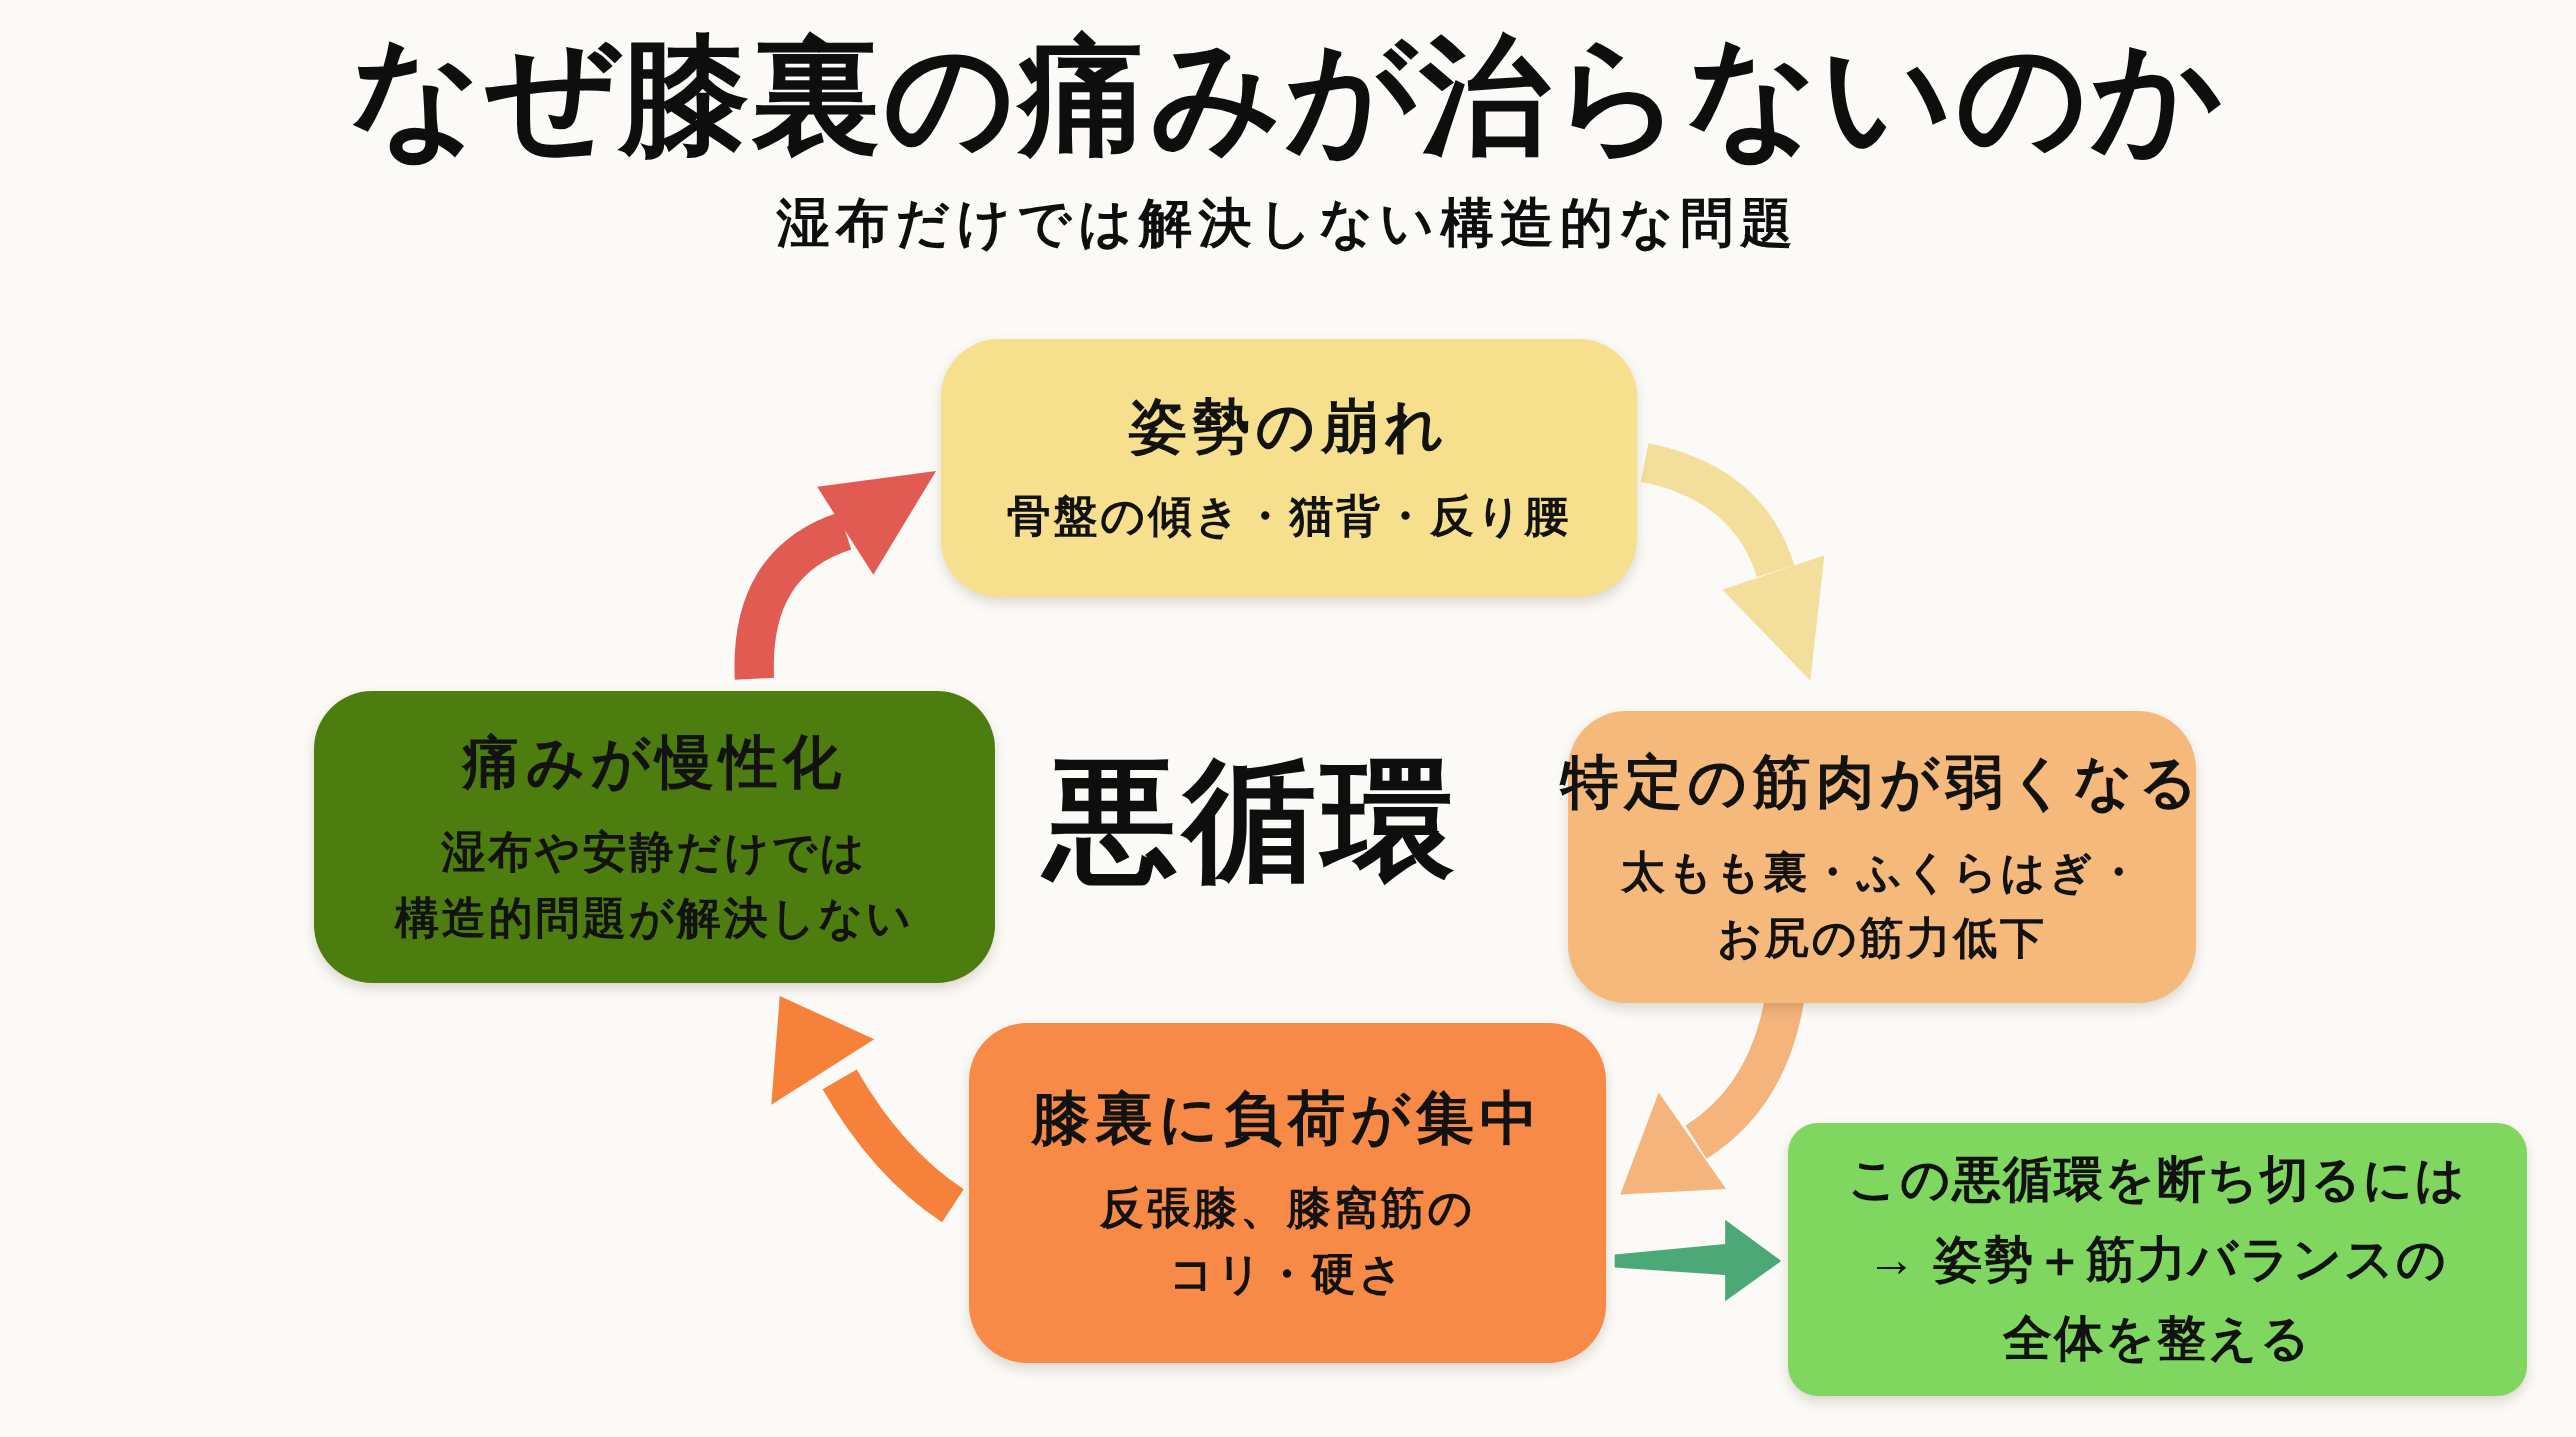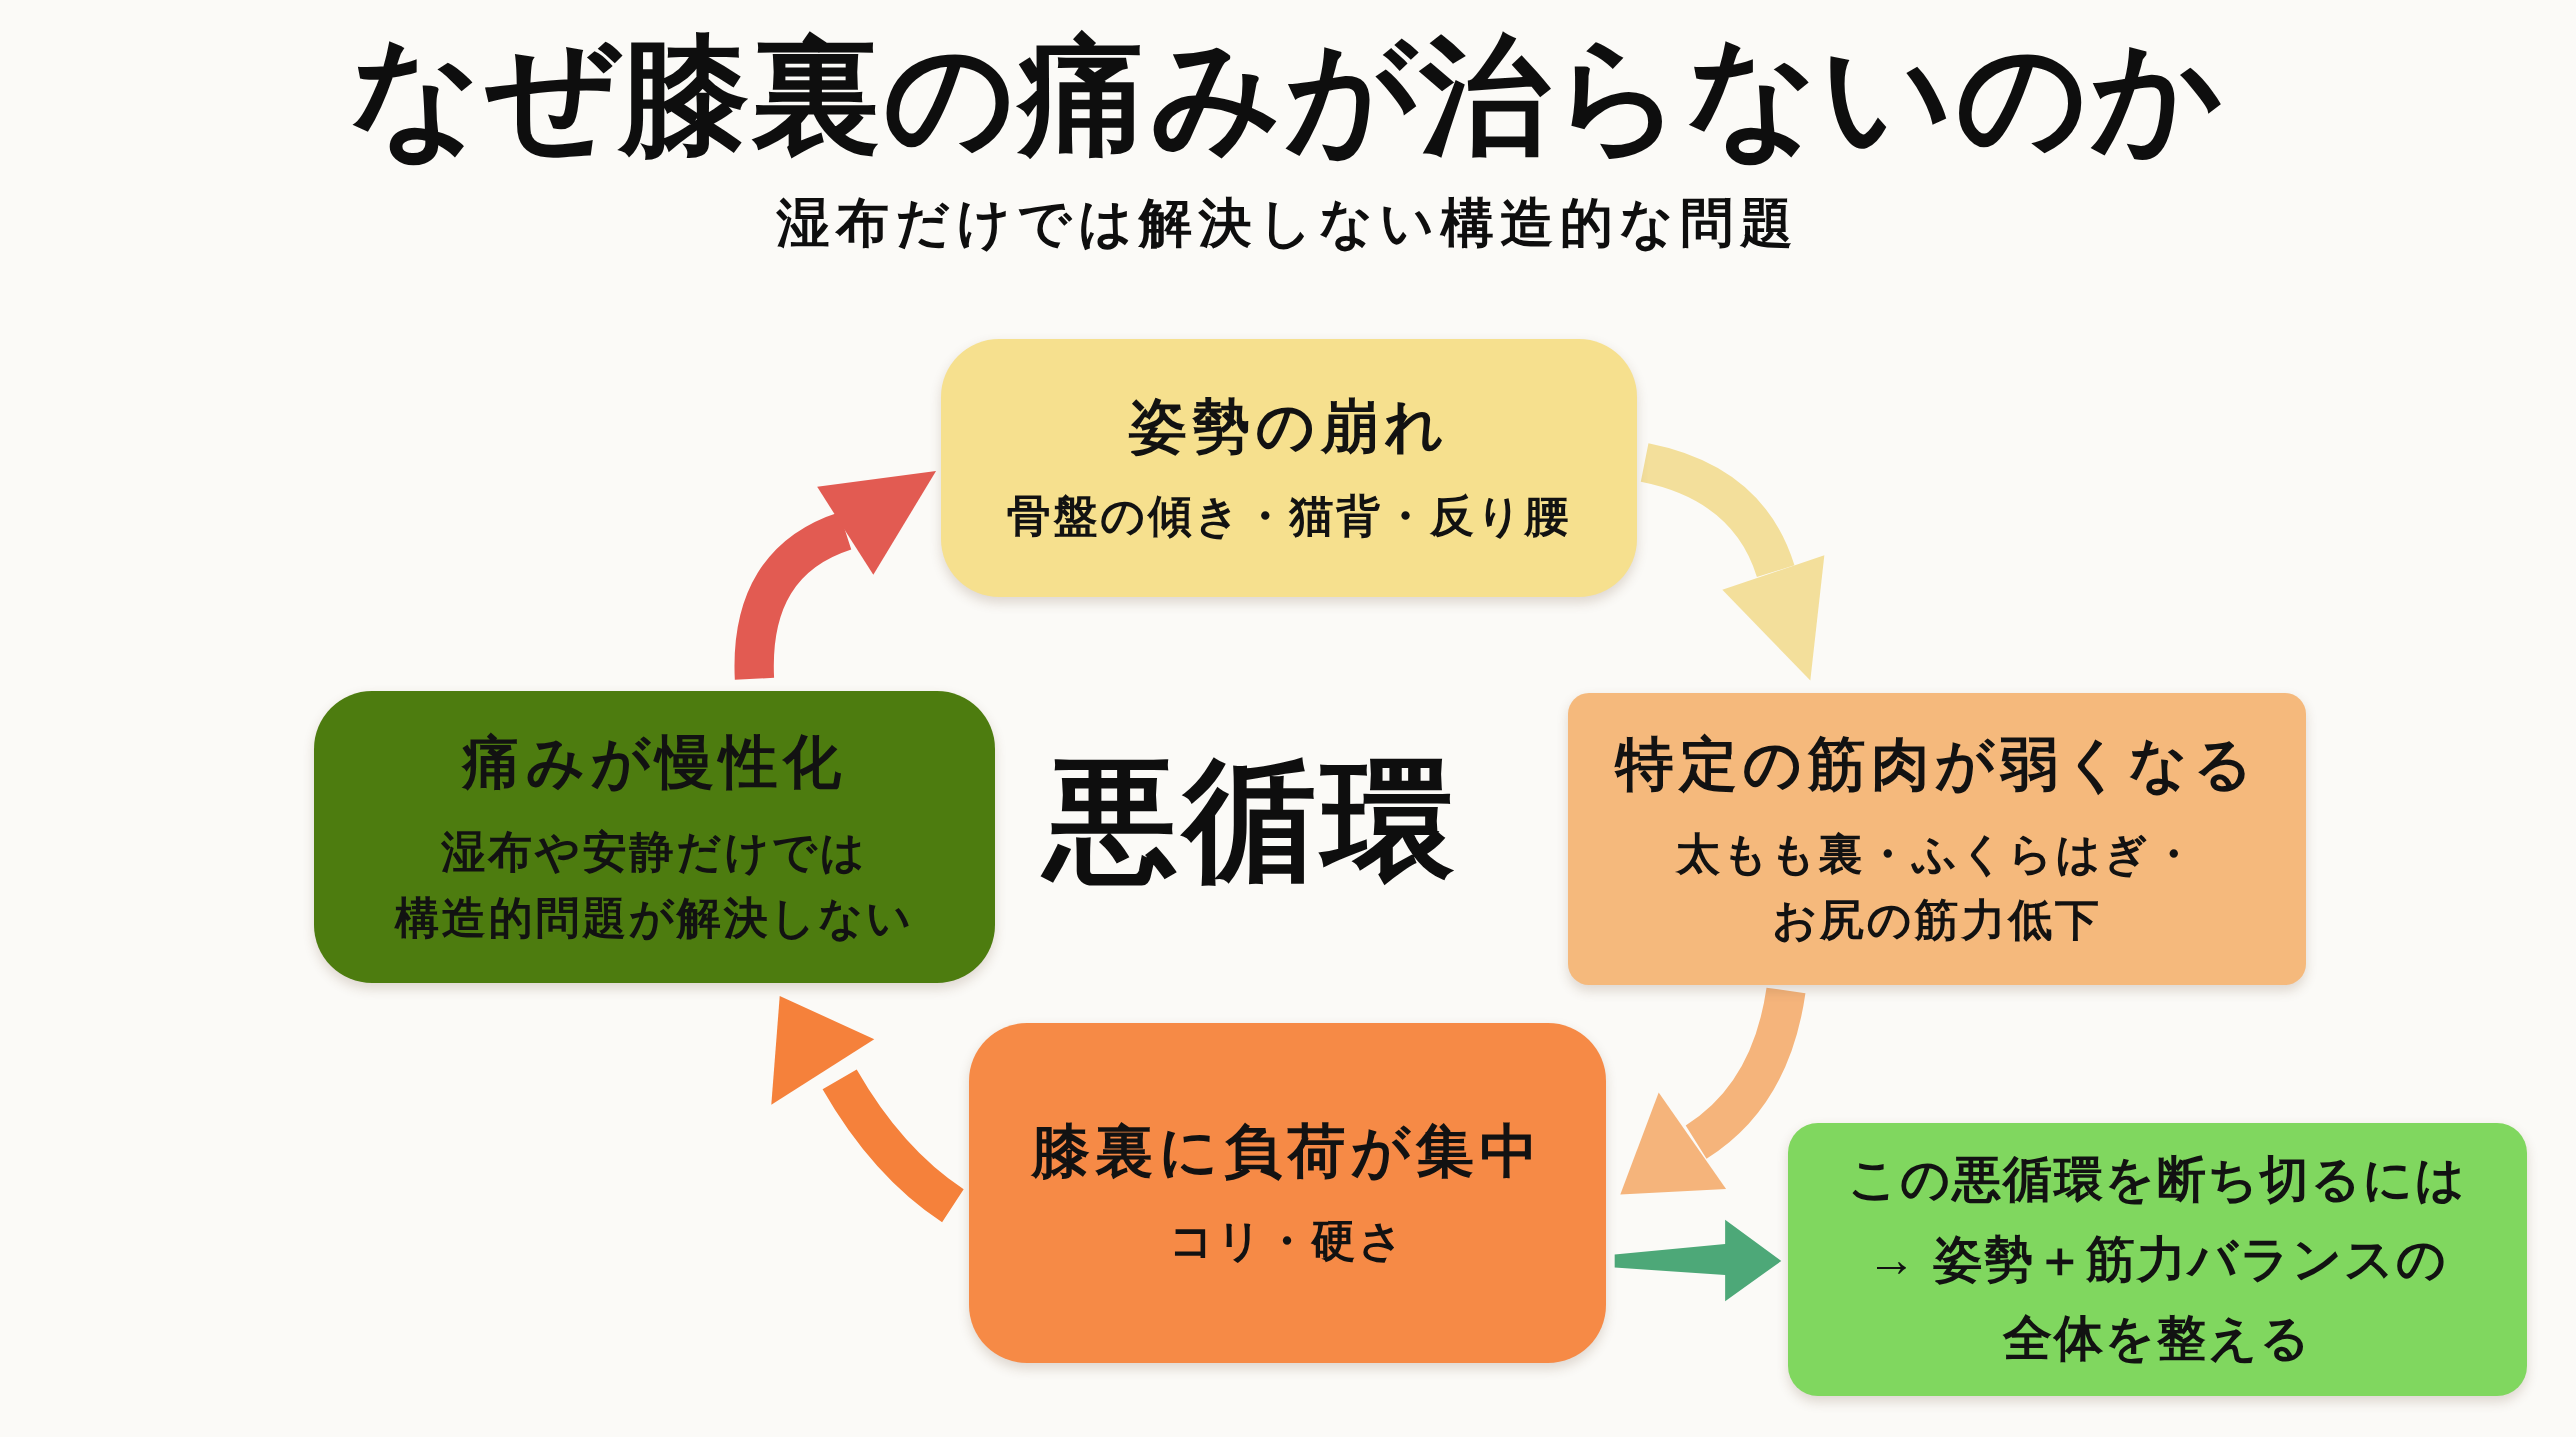--- a/index.html
+++ b/index.html
@@ -77,21 +77,21 @@
     white-space: nowrap;
   }
   .node-detail {
     font-size: 44px;
     font-weight: 700;
     letter-spacing: 2.8px;
     line-height: 1.5;
     white-space: nowrap;
   }
   #node-posture  { left: 941px; top: 339px;  width: 696px; height: 258px; }
-  #node-muscle   { left: 1568px; top: 693px;  width: 738px; height: 292px; border-radius: 21px; }
+  #node-muscle   { left: 1568px; top: 711px;  width: 628px; height: 292px; }
   #node-knee     { left: 969px; top: 1023px; width: 637px; height: 340px; }
   #node-chronic  { left: 314px;  top: 691px;  width: 681px; height: 292px; }
   #node-solution { left: 1788px; top: 1123px; width: 739px; height: 273px; border-radius: 30px; }
   .solution-line {
     font-size: 49px;
     font-weight: 800;
     letter-spacing: 1.9px;
     line-height: 1.62;
     white-space: nowrap;
   }
@@ -135,20 +135,21 @@
   </div>
 
   <div class="node" id="node-muscle" style="background-color: rgb(245, 185, 124);">
     <div class="node-title">特定の筋肉が弱くなる</div>
     <div class="node-detail">太もも裏・ふくらはぎ・</div>
     <div class="node-detail">お尻の筋力低下</div>
   </div>
 
   <div class="node" id="node-knee" style="background-color: rgb(246, 138, 70);">
     <div class="node-title">膝裏に負荷が集中</div>
+    <div class="node-detail">反張膝、膝窩筋の</div>
     <div class="node-detail">コリ・硬さ</div>
   </div>
 
   <div class="node" id="node-chronic" style="background-color: #4d7c0f;">
     <div class="node-title">痛みが慢性化</div>
     <div class="node-detail">湿布や安静だけでは</div>
     <div class="node-detail">構造的問題が解決しない</div>
   </div>
 
   <div class="node" id="node-solution" style="background-color: rgb(128, 215, 95);">

